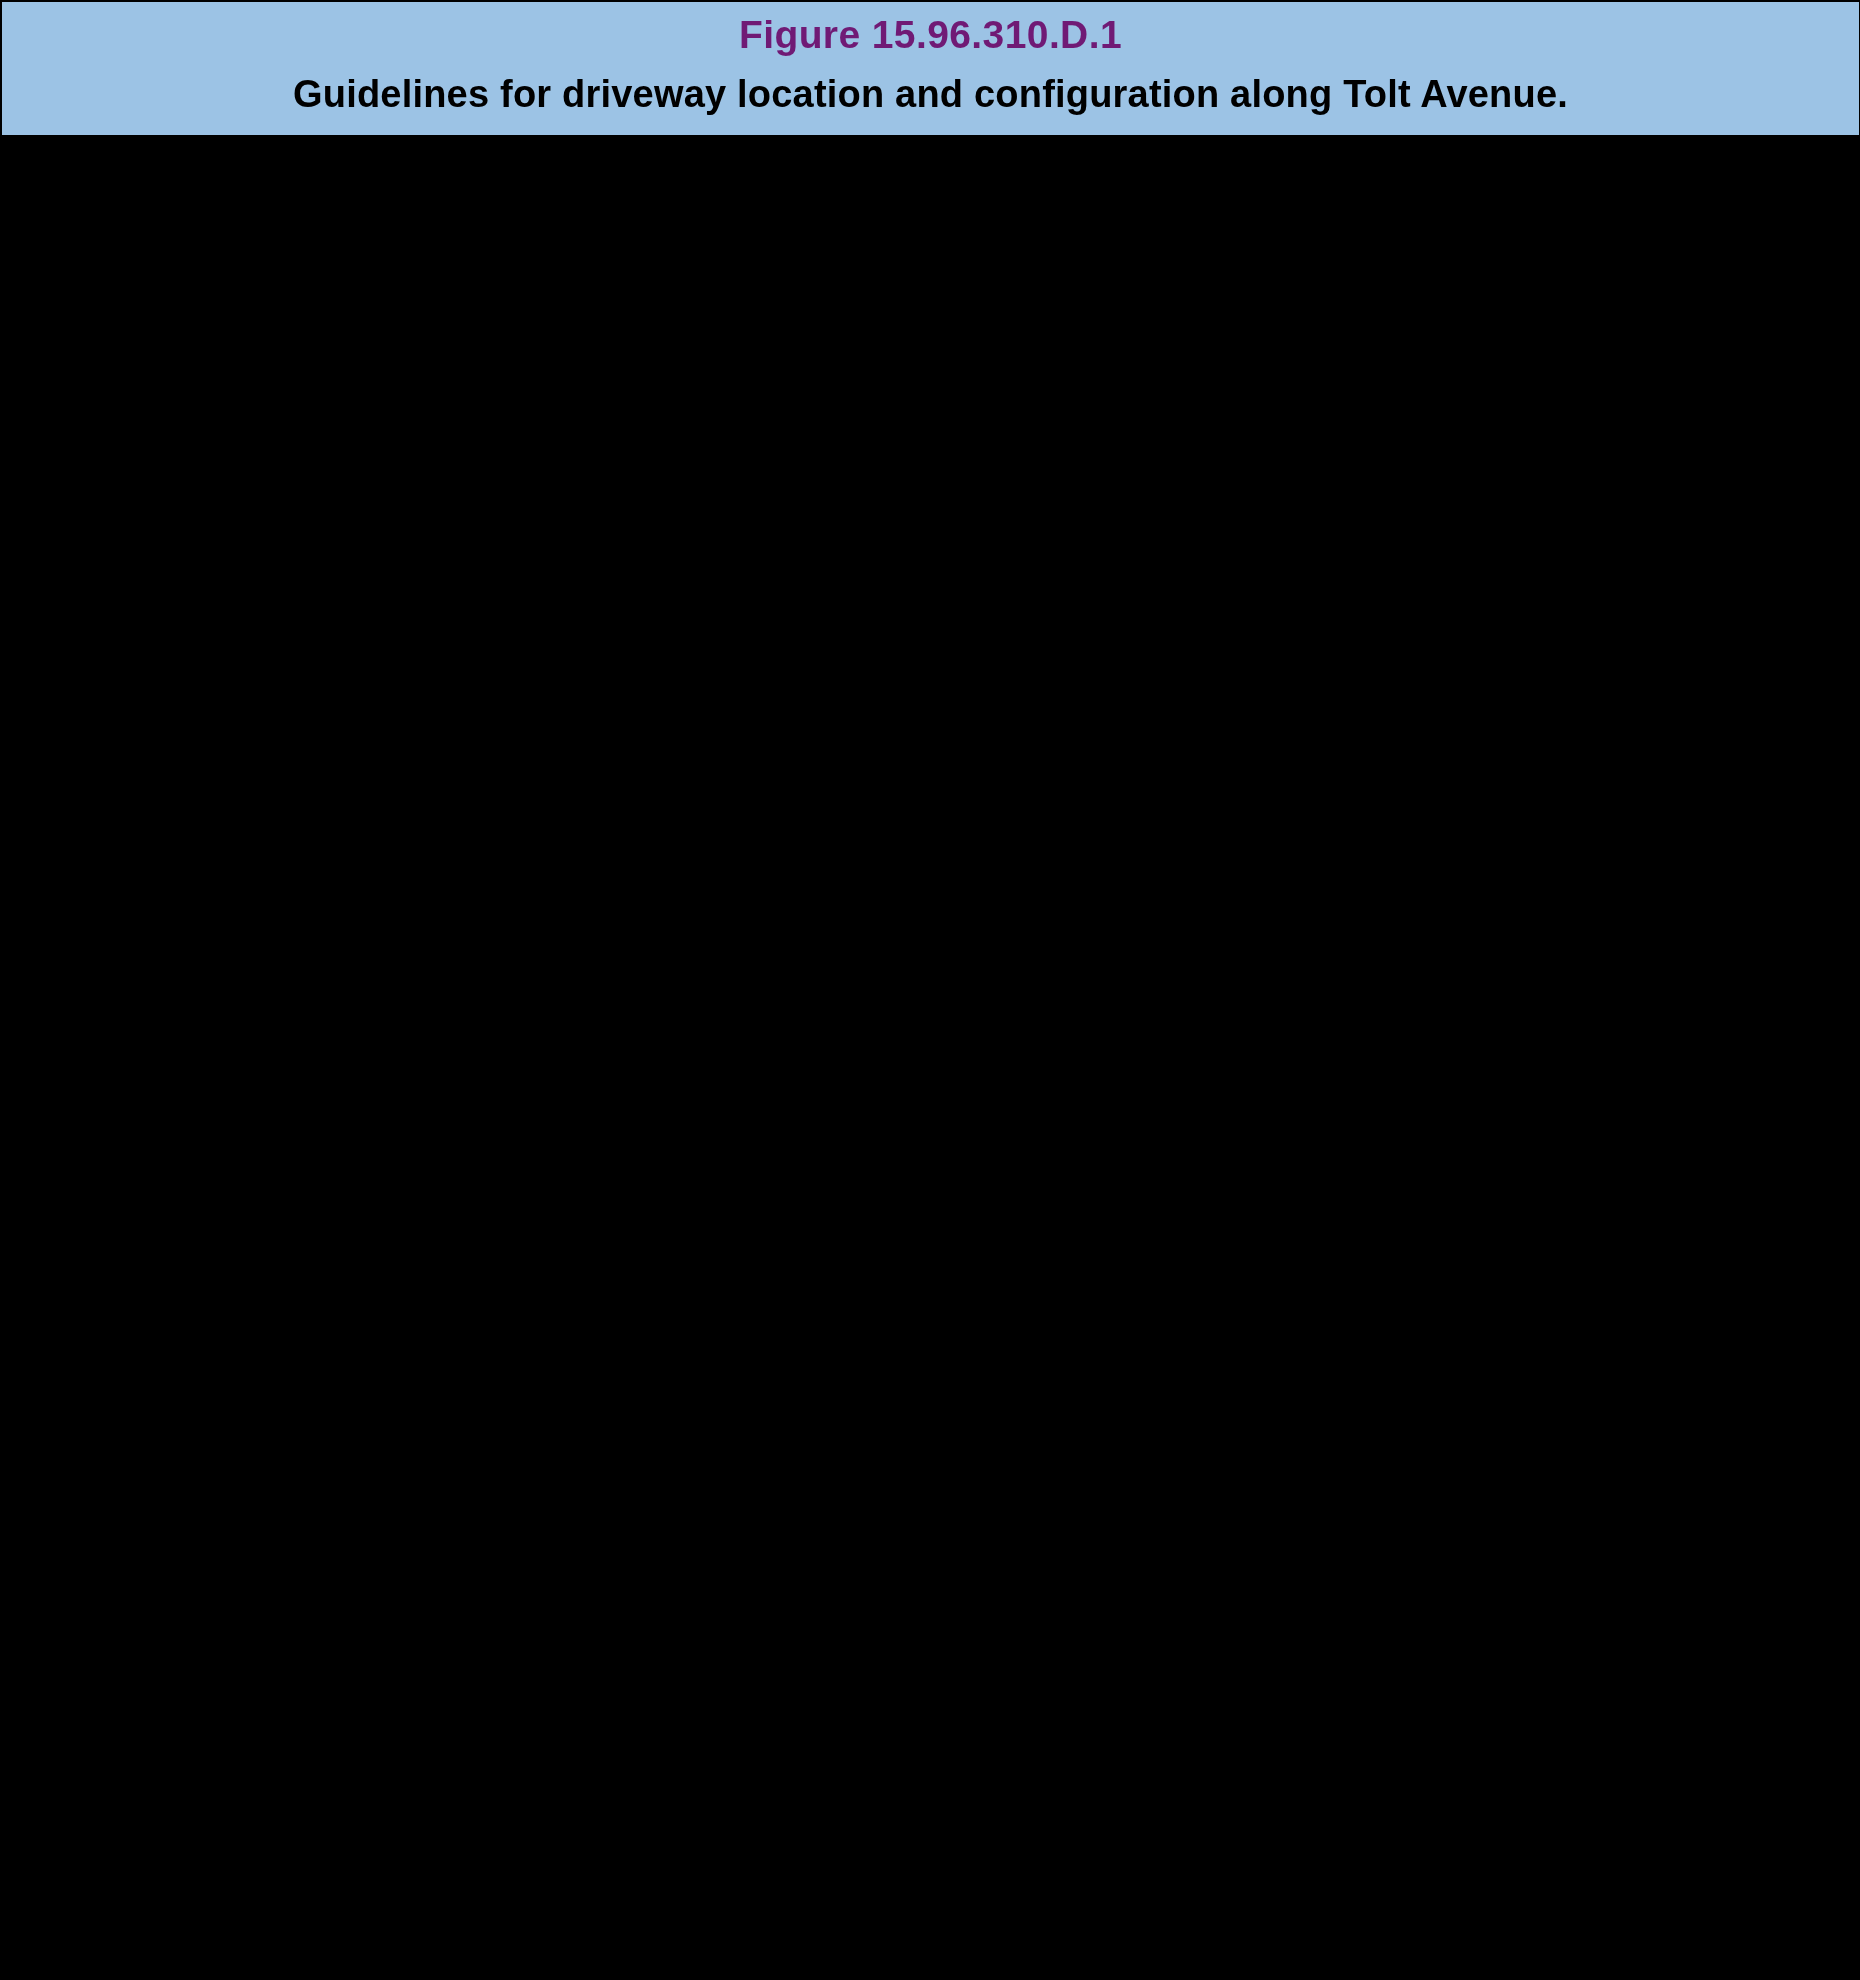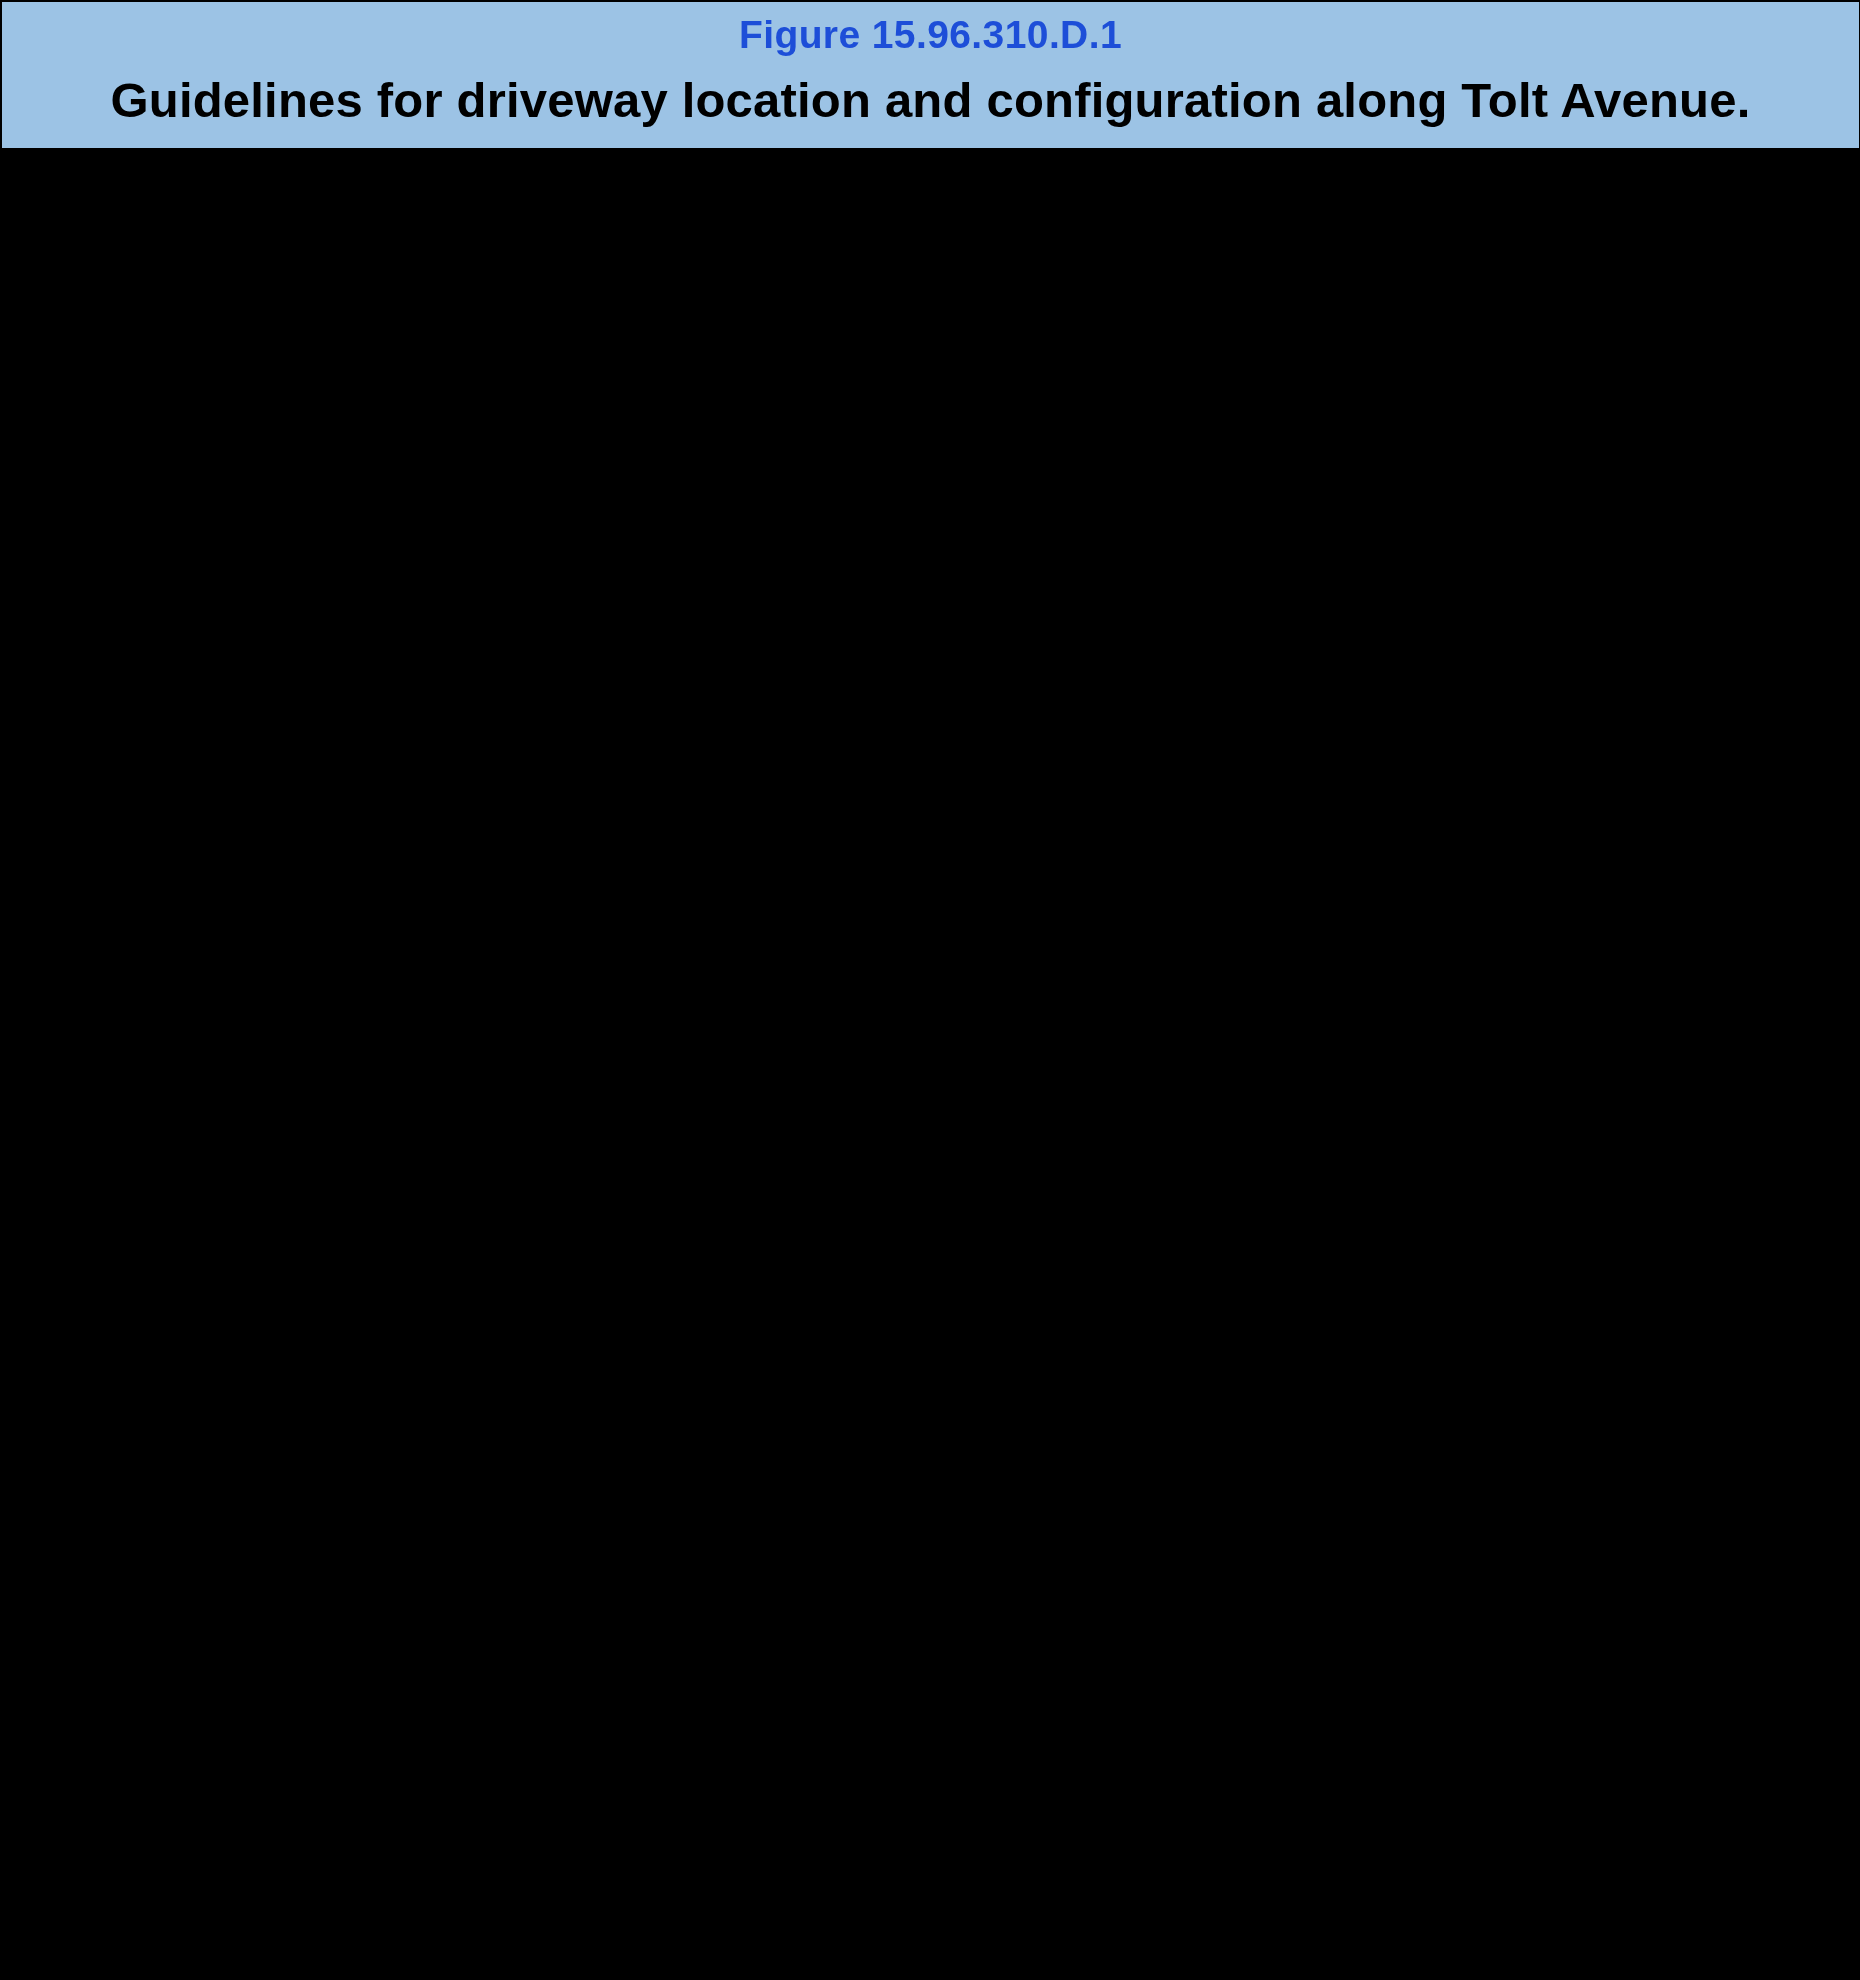--- a/index.html
+++ b/index.html
@@ -27,28 +27,28 @@
     background: #9cc3e5;
     border-bottom: 2.6px solid #000000;
     padding: 8.8px 35px 17.6px 35px;
     text-align: center;
   }
   .figure-number {
     font-family: "Liberation Sans", sans-serif;
     font-weight: bold;
     font-size: 39px;
     line-height: 1.22;
-    color: #1d4ed8;
+    color: #701a75;
     letter-spacing: 0.4px;
     margin: 0;
   }
   .figure-caption {
     font-family: "Liberation Sans", sans-serif;
     font-weight: bold;
-    font-size: 49px;
+    font-size: 38px;
     line-height: 1.22;
     color: #000000;
     letter-spacing: 0.2px;
     margin: 12.3px 0 0 0;
   }
   .figure-body {
     position: absolute;
     left: 0;
     right: 0;
     top: 161px;

